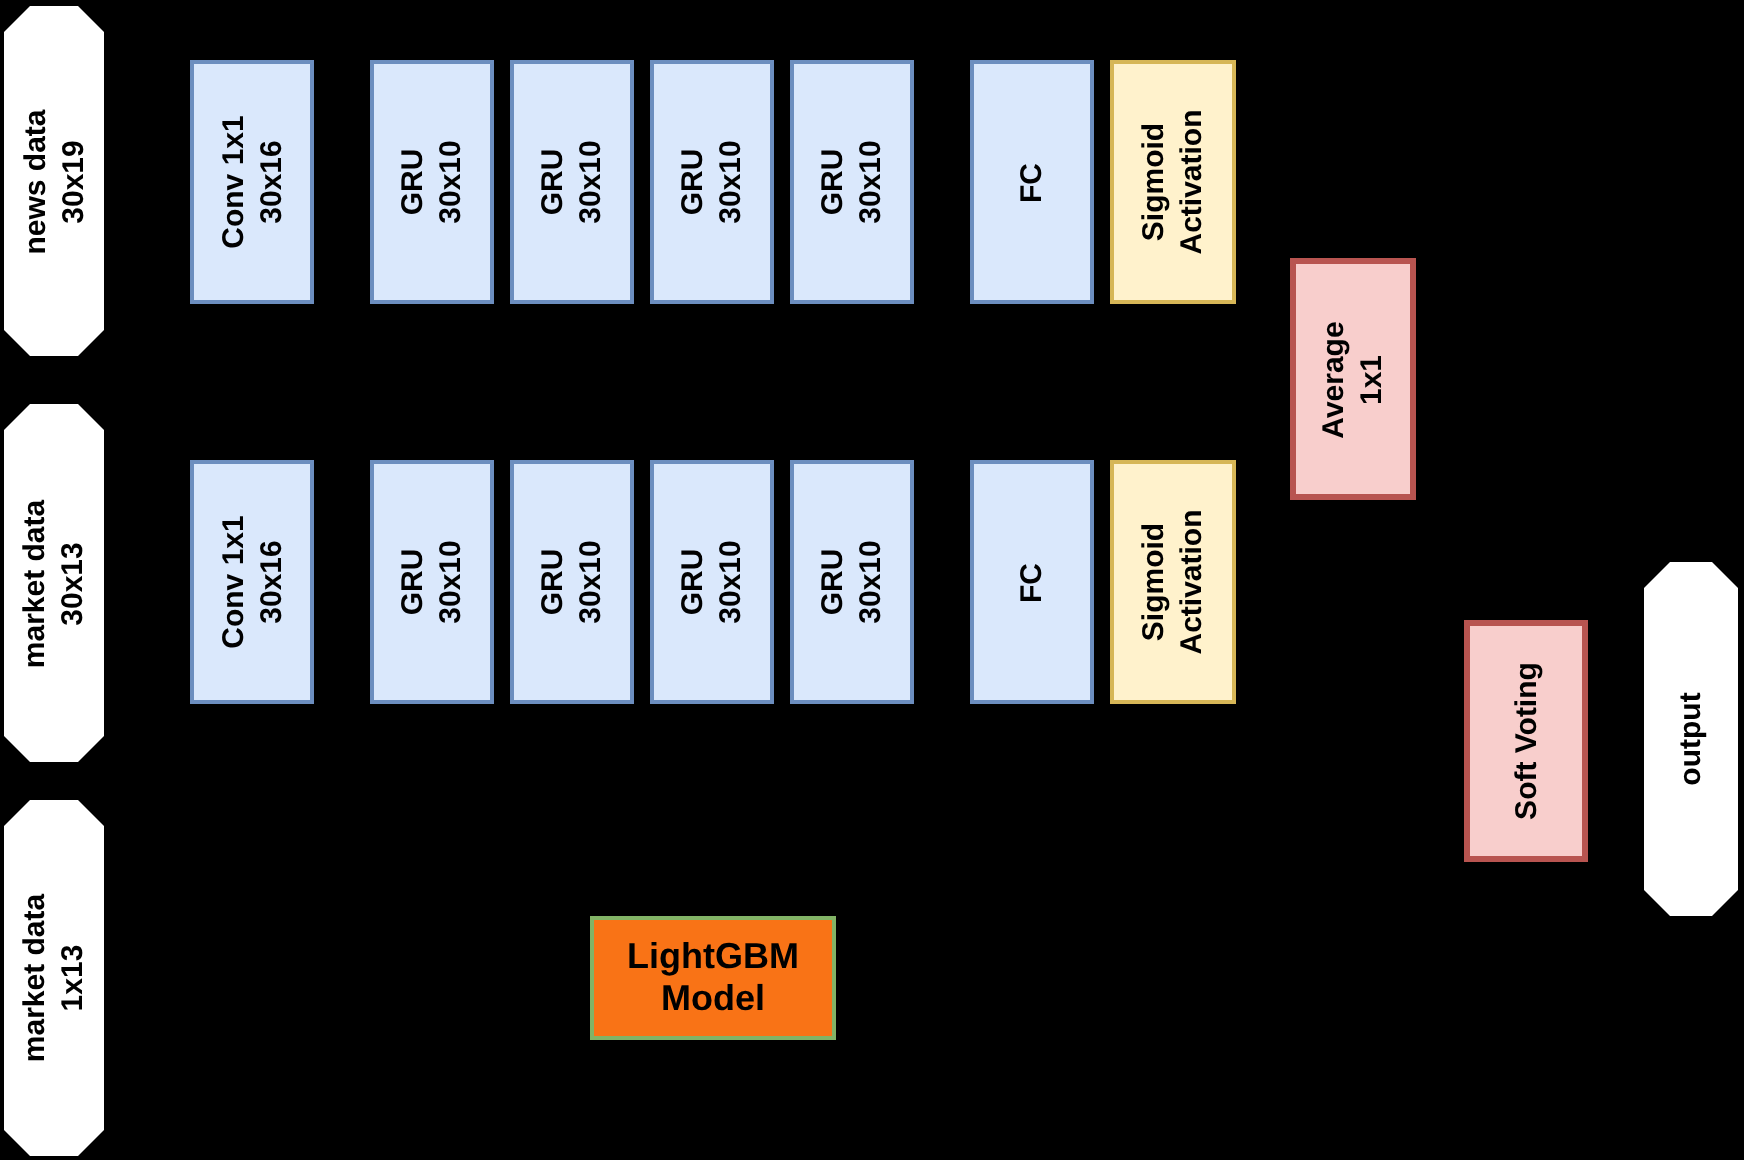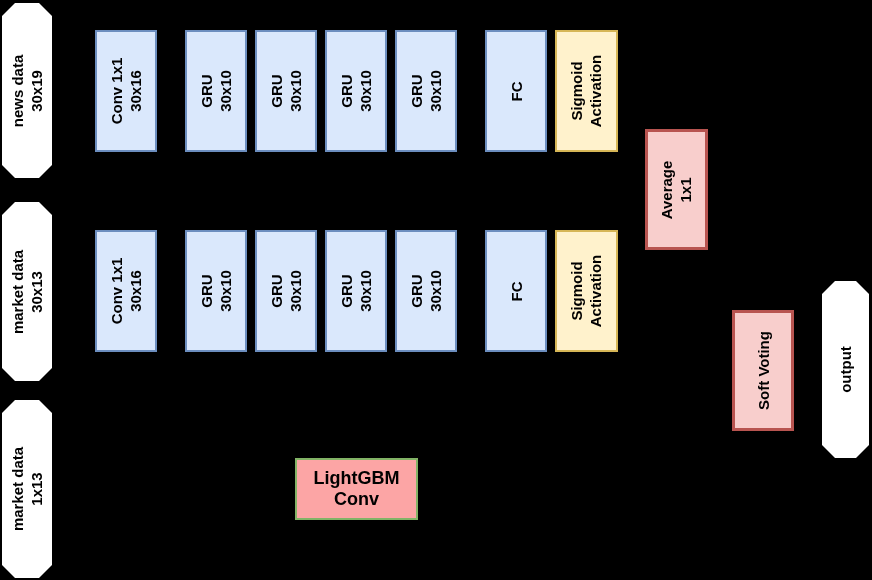--- a/index.html
+++ b/index.html
@@ -11,21 +11,21 @@
     overflow:hidden;
   }
   .node{
     position:absolute;
     display:flex;align-items:center;justify-content:center;
     box-sizing:border-box;
   }
   .blue  {background:#dae8fc;border:2px solid #6c8ebf;}
   .yellow{background:#fff2cc;border:2px solid #d6b656;}
   .pink  {background:#f8cecc;border:3px solid #b85450;}
-  .green {background:#fca5a5;border:2px solid #82b366;}
+  .green {background:#f97316;border:2px solid #82b366;}
   .white {background:#ffffff;}
   .chamfer{
     clip-path:polygon(13px 0, calc(100% - 13px) 0, 100% 13px,
                       100% calc(100% - 13px), calc(100% - 13px) 100%,
                       13px 100%, 0 calc(100% - 13px), 0 13px);
   }
   .vtext{
     transform:rotate(-90deg);
     font-weight:bold;font-size:15px;line-height:19px;
     text-align:center;white-space:nowrap;color:#000000;
@@ -150,21 +150,21 @@
   <div class="node yellow" style="left:555px;top:230px;width:63px;height:122px">
     <div class="vtext">
       <span class="ln">Sigmoid</span>
       <span class="ln">Activation</span>
     </div>
   </div>
 
   <div class="node green" style="left:295px;top:458px;width:123px;height:62px">
     <div class="htext">
       <span class="ln">LightGBM</span>
-      <span class="ln">Conv</span>
+      <span class="ln">Model</span>
     </div>
   </div>
 
   <div class="node pink" style="left:645px;top:129px;width:63px;height:121px">
     <div class="vtext">
       <span class="ln">Average</span>
       <span class="ln">1x1</span>
     </div>
   </div>
 

